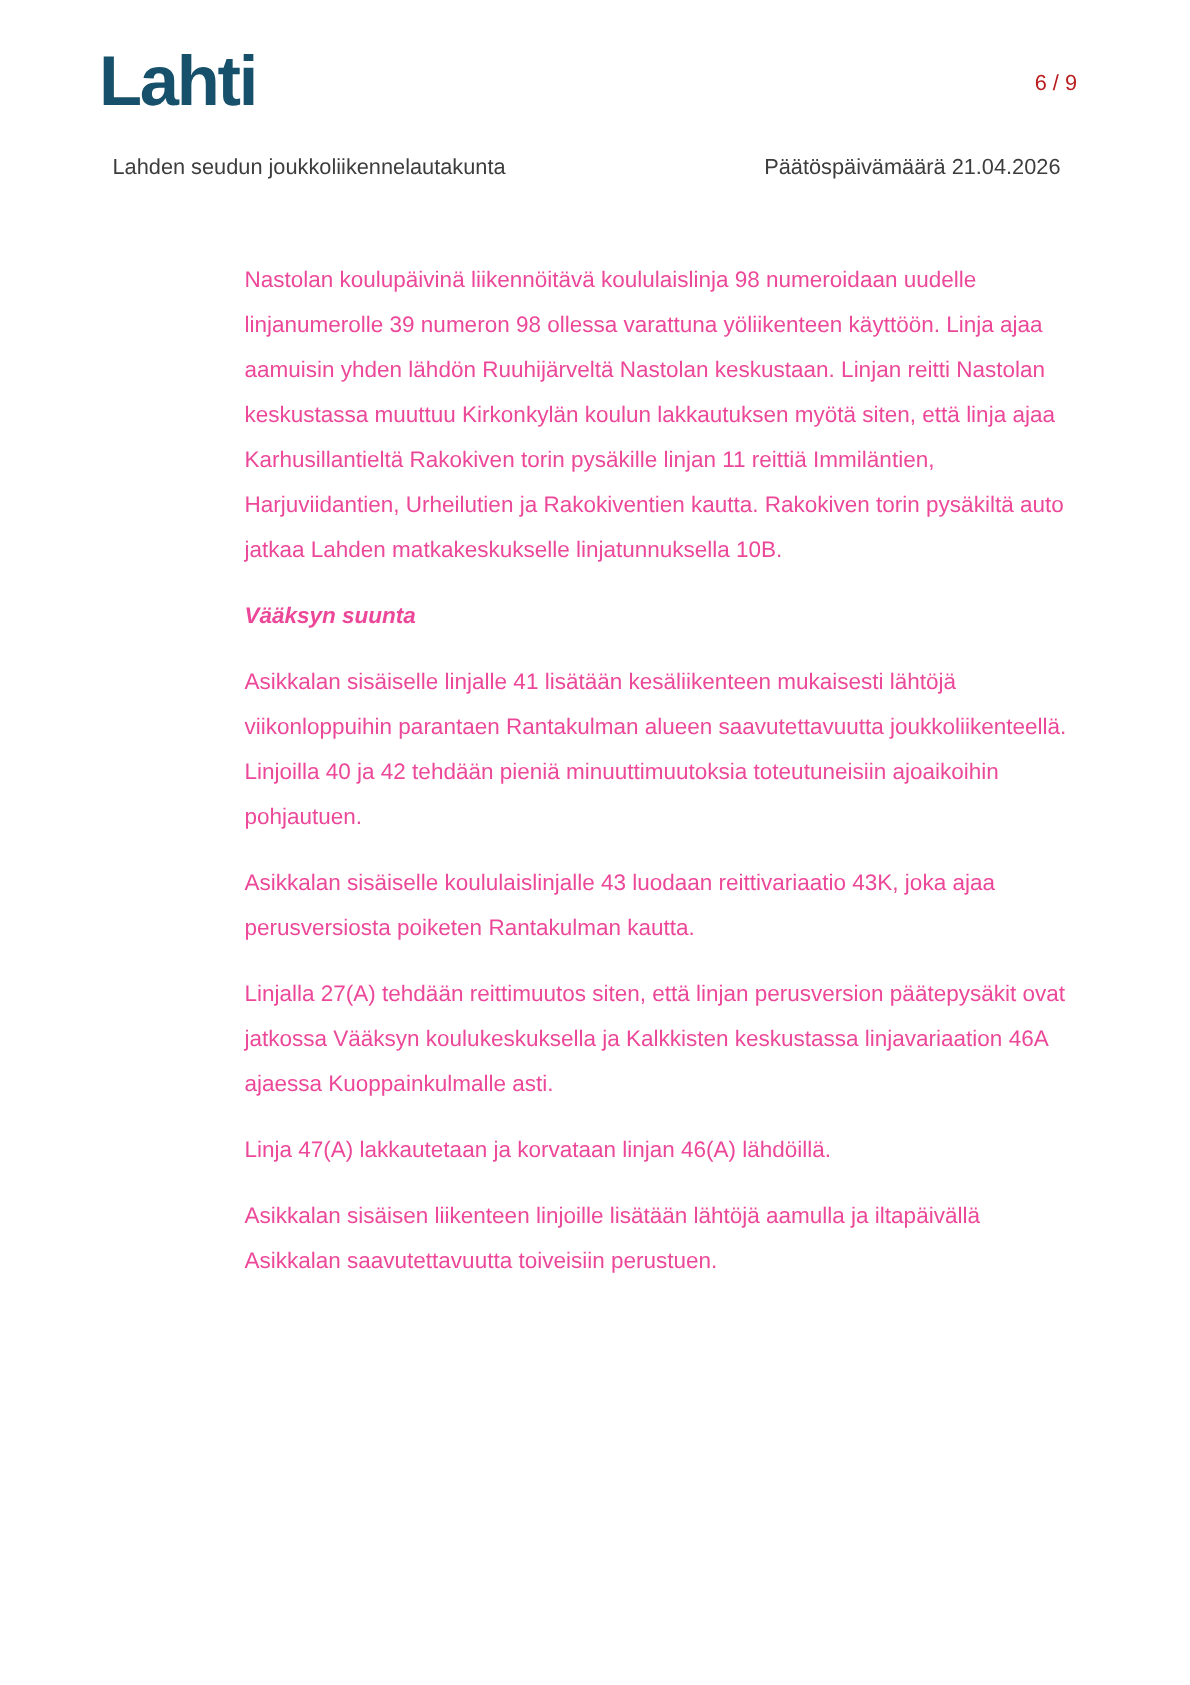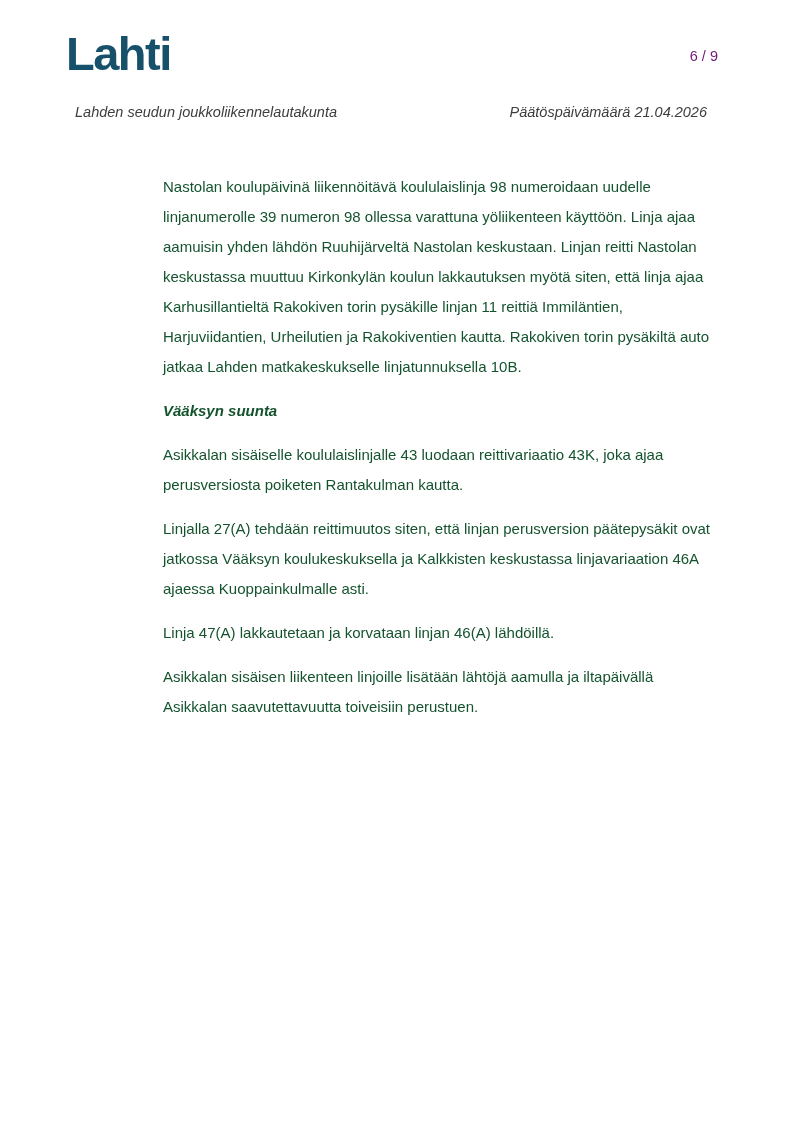--- a/index.html
+++ b/index.html
@@ -32,44 +32,43 @@
     color: #17506b;
     letter-spacing: -1.5px;
     line-height: 1;
   }
   
   .page-number {
     position: absolute;
     top: 48px;
     right: 75px;
     font-size: 14.5px;
-    color: #701a75;
+    color: #b91c1c;
   }
   
   .header-row {
     position: absolute;
     left: 75px;
     right: 86px;
     top: 104px;
     display: flex;
     justify-content: space-between;
     align-items: baseline;
     font-size: 14.5px;
     color: #3d3d3d;
-    font-style: italic;
   }
   
   .content {
     position: absolute;
     left: 163px;
     top: 172px;
     width: 557px;
     font-size: 15px;
     line-height: 30px;
-    color: #14532d;
+    color: #ec4899;
   }
   .content .block {
     margin: 0 0 14px 0;
   }
   .content .heading {
     font-weight: bold;
     font-style: italic;
   }
 </style>
 </head>
@@ -82,19 +81,20 @@
   <div class="page-number">6 / 9</div>
 
   <div class="header-row">
     <span>Lahden seudun joukkoliikennelautakunta</span>
     <span>Päätöspäivämäärä 21.04.2026</span>
   </div>
 
   <div class="content">
     <div class="block">Nastolan koulupäivinä liikennöitävä koululaislinja 98 numeroidaan uudelle linjanumerolle 39 numeron 98 ollessa varattuna yöliikenteen käyttöön. Linja ajaa aamuisin yhden lähdön Ruuhijärveltä Nastolan keskustaan. Linjan reitti Nastolan keskustassa muuttuu Kirkonkylän koulun lakkautuksen myötä siten, että linja ajaa Karhusillantieltä Rakokiven torin pysäkille linjan 11 reittiä Immiläntien, Harjuviidantien, Urheilutien ja Rakokiventien kautta. Rakokiven torin pysäkiltä auto jatkaa Lahden matkakeskukselle linjatunnuksella 10B.</div>
     <div class="block heading">Vääksyn suunta</div>
+    <div class="block">Asikkalan sisäiselle linjalle 41 lisätään kesäliikenteen mukaisesti lähtöjä viikonloppuihin parantaen Rantakulman alueen saavutettavuutta joukkoliikenteellä. Linjoilla 40 ja 42 tehdään pieniä minuuttimuutoksia toteutuneisiin ajoaikoihin pohjautuen.</div>
     <div class="block">Asikkalan sisäiselle koululaislinjalle 43 luodaan reittivariaatio 43K, joka ajaa perusversiosta poiketen Rantakulman kautta.</div>
     <div class="block">Linjalla 27(A) tehdään reittimuutos siten, että linjan perusversion päätepysäkit ovat jatkossa Vääksyn koulukeskuksella ja Kalkkisten keskustassa linjavariaation 46A ajaessa Kuoppainkulmalle asti.</div>
     <div class="block">Linja 47(A) lakkautetaan ja korvataan linjan 46(A) lähdöillä.</div>
     <div class="block">Asikkalan sisäisen liikenteen linjoille lisätään lähtöjä aamulla ja iltapäivällä Asikkalan saavutettavuutta toiveisiin perustuen.</div>
   </div>
 
 </div>
 
 </body></html>

